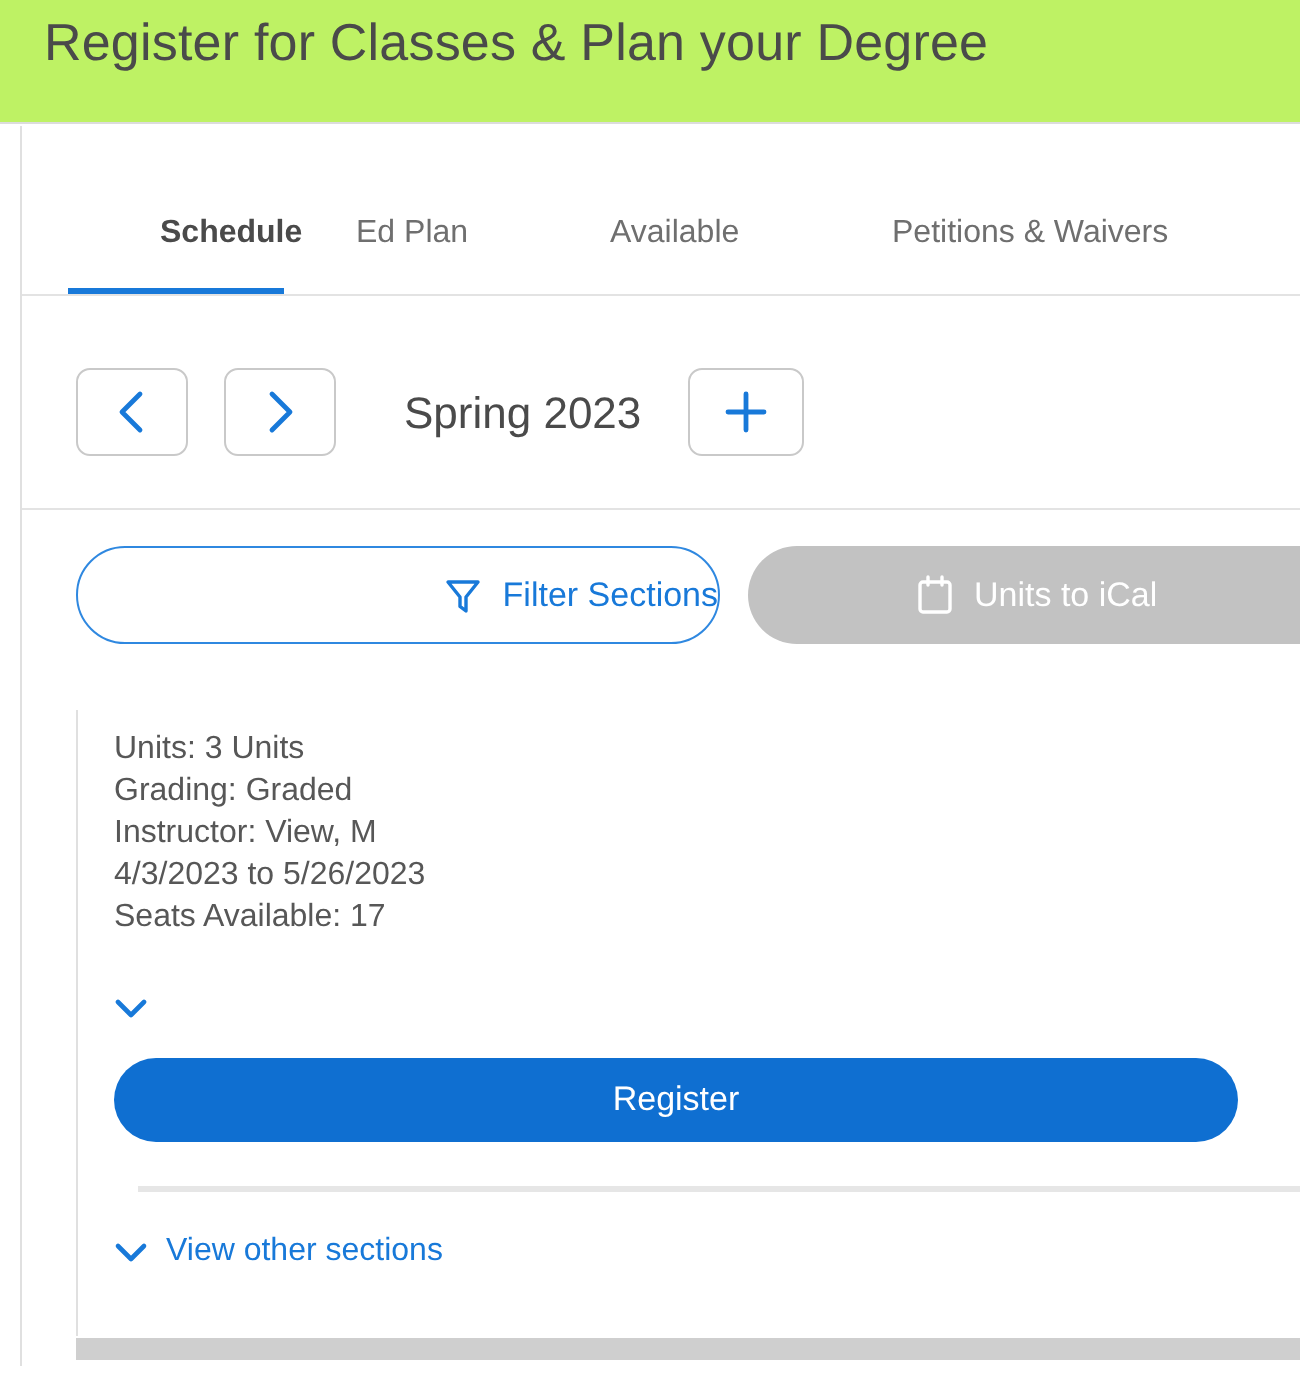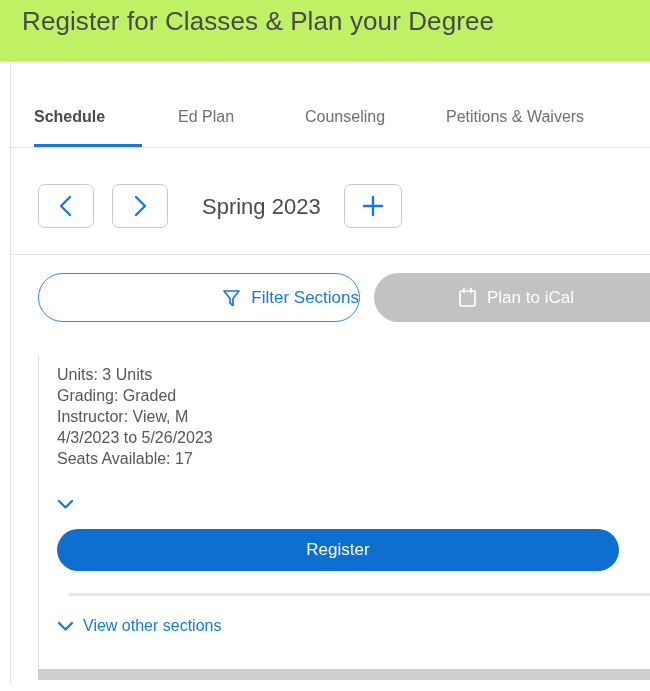--- a/index.html
+++ b/index.html
@@ -75,20 +75,21 @@
   }
   .tab .tab-label {
     position: absolute;
     top: 12px;
     left: 0;
     white-space: nowrap;
   }
   .tab.active .tab-label {
     color: #4a4a4a;
     font-weight: bold;
+    margin-left: 46px;
   }
   .tab-underline {
     position: absolute;
     left: 0;
     bottom: 0;
     height: 4px;
     background: #1879d9;
     width: 100%;
   }
   .tab-0 { left: 24px; width: 108px; }
@@ -304,21 +305,21 @@
 
   <div class="tabs">
     <div class="tab tab-0 active">
       <span class="tab-label">Schedule</span>
       <span class="tab-underline"></span>
     </div>
     <div class="tab tab-1">
       <span class="tab-label">Ed Plan</span>
     </div>
     <div class="tab tab-2">
-      <span class="tab-label">Counseling</span>
+      <span class="tab-label">Available</span>
     </div>
     <div class="tab tab-3">
       <span class="tab-label">Petitions &amp; Waivers</span>
     </div>
   </div>
   <div class="tabs-divider"></div>
 
   <div class="term-row">
     <div class="icon-btn btn-prev">
       <span>
@@ -356,21 +357,21 @@
       <span class="filter-label">Filter Sections</span>
     </div>
     <div class="ical-btn">
       <span class="cal-icon">
         <svg width="19" height="21" viewBox="0 0 19 21" aria-hidden="true">
           <rect x="2" y="4" width="15" height="15" rx="1.5" fill="none" stroke="#ffffff" stroke-width="1.7"></rect>
           <line x1="6" y1="1.5" x2="6" y2="5.5" stroke="#ffffff" stroke-width="1.7" stroke-linecap="round"></line>
           <line x1="13" y1="1.5" x2="13" y2="5.5" stroke="#ffffff" stroke-width="1.7" stroke-linecap="round"></line>
         </svg>
       </span>
-      <span class="ical-label">Plan to iCal</span>
+      <span class="ical-label">Units to iCal</span>
     </div>
   </div>
 
   <div class="card">
     <div class="detail-list">
       <div class="detail-line">Units: 3 Units</div>
       <div class="detail-line">Grading: Graded</div>
       <div class="detail-line">Instructor: View, M</div>
       <div class="detail-line">4/3/2023 to 5/26/2023</div>
       <div class="detail-line">Seats Available:  17</div>

